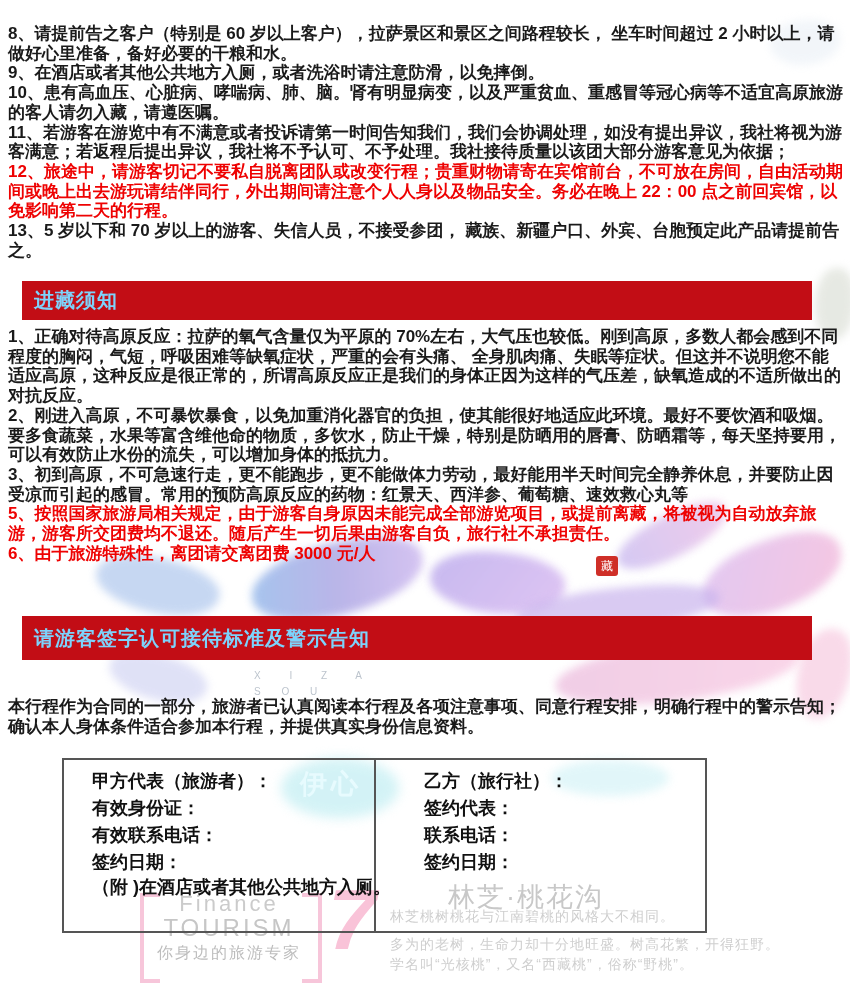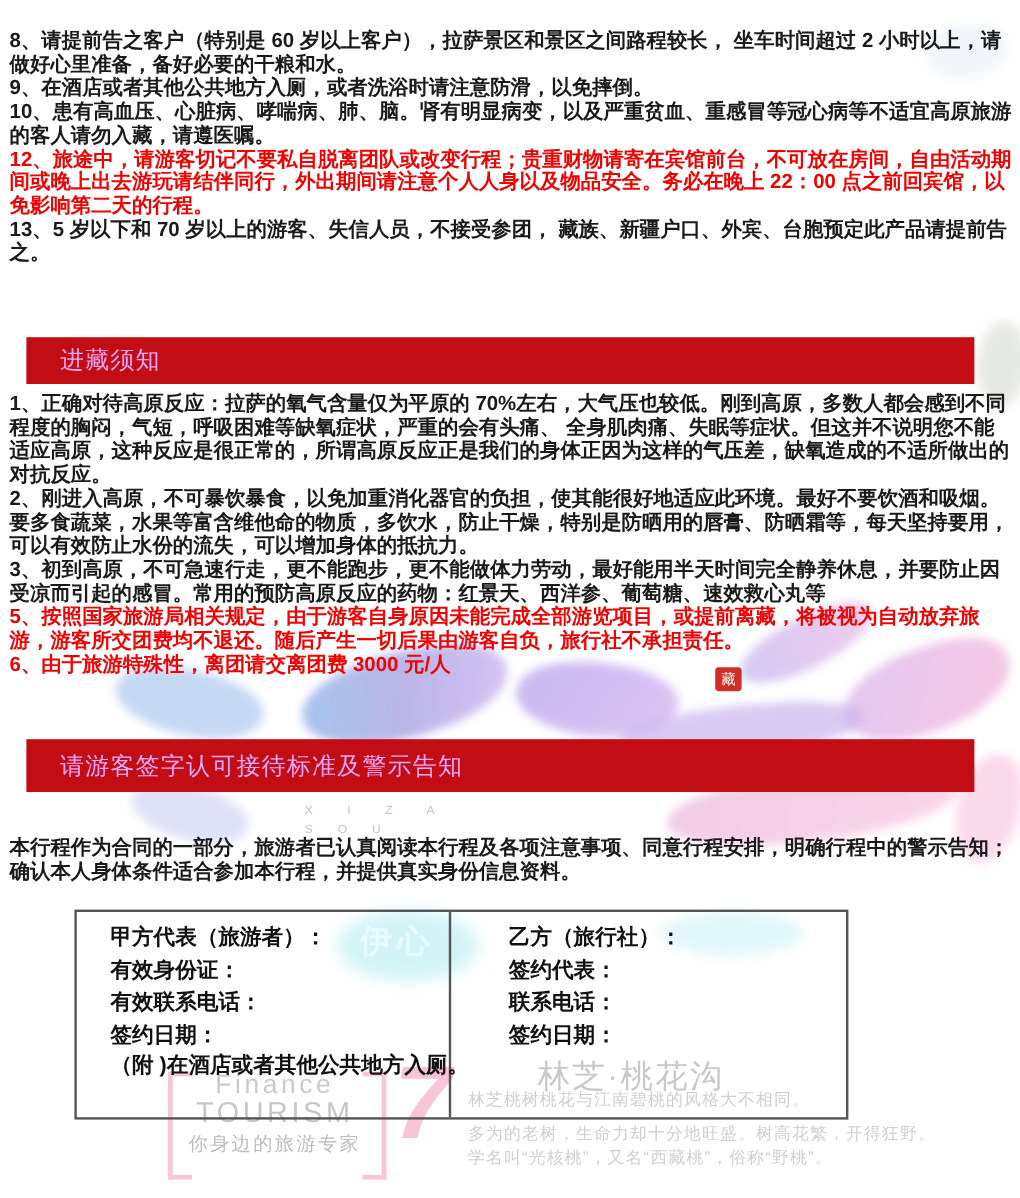--- a/index.html
+++ b/index.html
@@ -60,23 +60,23 @@
   .ny-line{left:390px;font-size:14px;color:#cfcfcf;letter-spacing:1px;}
   .ny1{top:908px;} .ny2{top:936px;font-family:Liberation Serif, serif;} .ny3{top:956px;}
 
   
   .content{position:absolute;z-index:1;}
   .textblock{left:8px;width:836px;font-size:17px;line-height:19.7px;font-weight:700;}
   .textblock p{margin:0;}
   .top-list{top:24px;}
   .list2{top:327px;}
   .red{color:#ee0202;}
-  .banner{left:22px;width:790px;background:#c20d15;color:#f0abfc;
-      display:flex;align-items:center;padding-left:28px;box-sizing:border-box;
-      font-size:20px;font-weight:400;letter-spacing:1px;}
+  .banner{left:22px;width:790px;background:#c20d15;color:#7dd3fc;
+      display:flex;align-items:center;padding-left:12px;box-sizing:border-box;
+      font-size:20px;font-weight:700;letter-spacing:1px;}
   .banner1{top:281px;height:39px;}
   .banner2{top:616px;height:44px;}
   .para{top:697px;}
   .sign-table{left:62px;top:758px;width:645px;height:175px;
       border:2px solid #555555;box-sizing:border-box;background:transparent;}
   .sign-table .divider{position:absolute;left:310px;top:0;bottom:0;width:2px;background:#555555;}
   .cell-line{position:absolute;font-size:18px;font-weight:600;color:#111111;line-height:22px;}
   .ca{left:28px;} .cb{left:360px;}
   .r1{top:10px;} .r2{top:37px;} .r3{top:64px;} .r4{top:91px;} .r5{top:116px;}
 </style>
@@ -110,20 +110,21 @@
   <div class="wm brand-cn">你身边的旅游专家</div>
   <div class="wm ny-title">林芝·桃花沟</div>
   <div class="wm ny-line ny1">林芝桃树桃花与江南碧桃的风格大不相同。</div>
   <div class="wm ny-line ny2">多为的老树，生命力却十分地旺盛。树高花繁，开得狂野。</div>
   <div class="wm ny-line ny3">学名叫“光核桃”，又名“西藏桃”，俗称“野桃”。</div>
 
   <div class="content textblock top-list">
     <p>8、请提前告之客户（特别是 60 岁以上客户），拉萨景区和景区之间路程较长， 坐车时间超过 2 小时以上，请做好心里准备，备好必要的干粮和水。</p>
     <p>9、在酒店或者其他公共地方入厕，或者洗浴时请注意防滑，以免摔倒。</p>
     <p>10、患有高血压、心脏病、哮喘病、肺、脑。肾有明显病变，以及严重贫血、重感冒等冠心病等不适宜高原旅游的客人请勿入藏，请遵医嘱。</p>
+    <p>11、若游客在游览中有不满意或者投诉请第一时间告知我们，我们会协调处理，如没有提出异议，我社将视为游客满意；若返程后提出异议，我社将不予认可、不予处理。我社接待质量以该团大部分游客意见为依据；</p>
     <p class="red">12、旅途中，请游客切记不要私自脱离团队或改变行程；贵重财物请寄在宾馆前台，不可放在房间，自由活动期间或晚上出去游玩请结伴同行，外出期间请注意个人人身以及物品安全。务必在晚上 22：00 点之前回宾馆，以免影响第二天的行程。</p>
     <p>13、5 岁以下和 70 岁以上的游客、失信人员，不接受参团， 藏族、新疆户口、外宾、台胞预定此产品请提前告之。</p>
   </div>
 
   <div class="content banner banner1">
     <span>进藏须知</span>
   </div>
 
   <div class="content textblock list2">
     <p>1、正确对待高原反应：拉萨的氧气含量仅为平原的 70%左右，大气压也较低。刚到高原，多数人都会感到不同程度的胸闷，气短，呼吸困难等缺氧症状，严重的会有头痛、 全身肌肉痛、失眠等症状。但这并不说明您不能适应高原，这种反应是很正常的，所谓高原反应正是我们的身体正因为这样的气压差，缺氧造成的不适所做出的对抗反应。</p>

